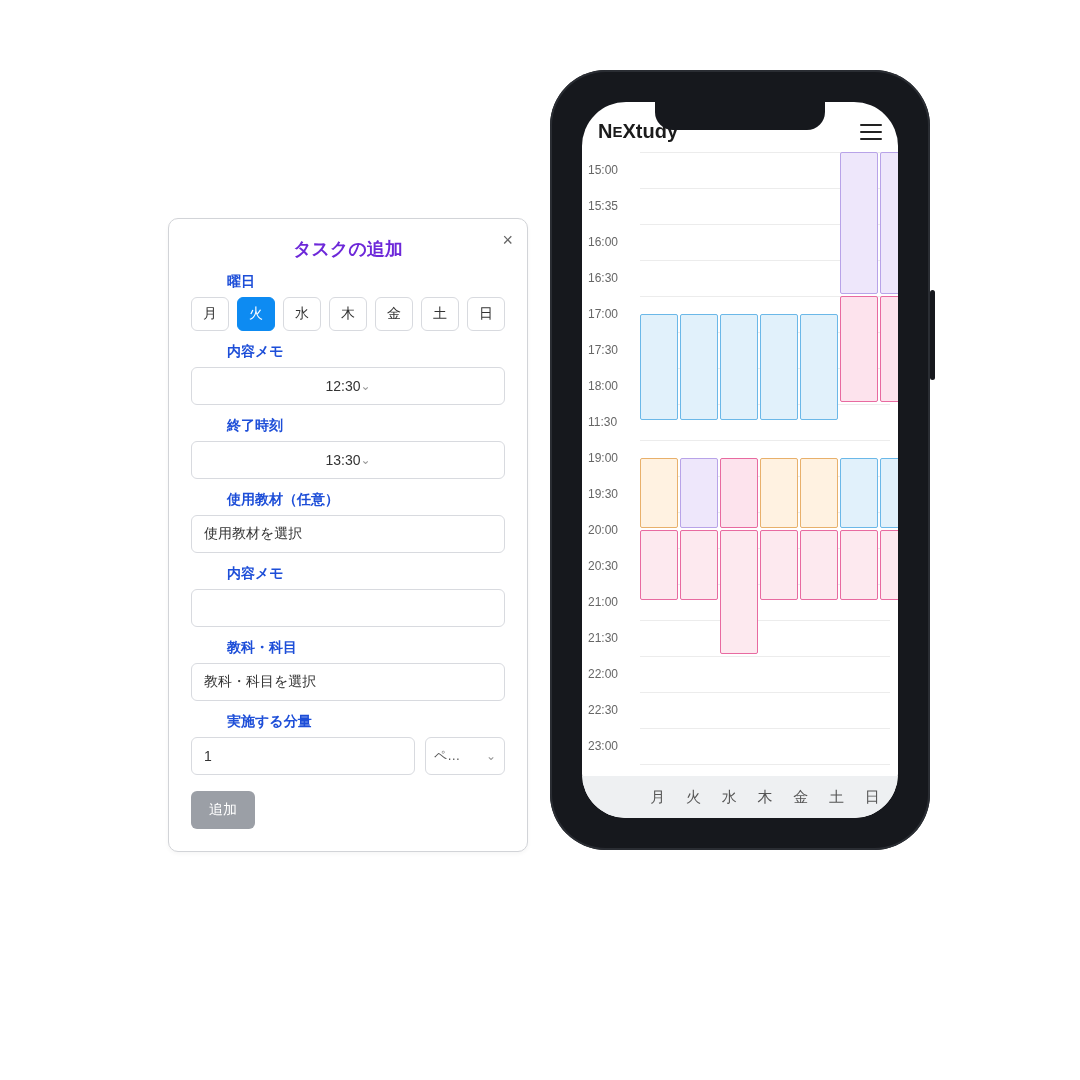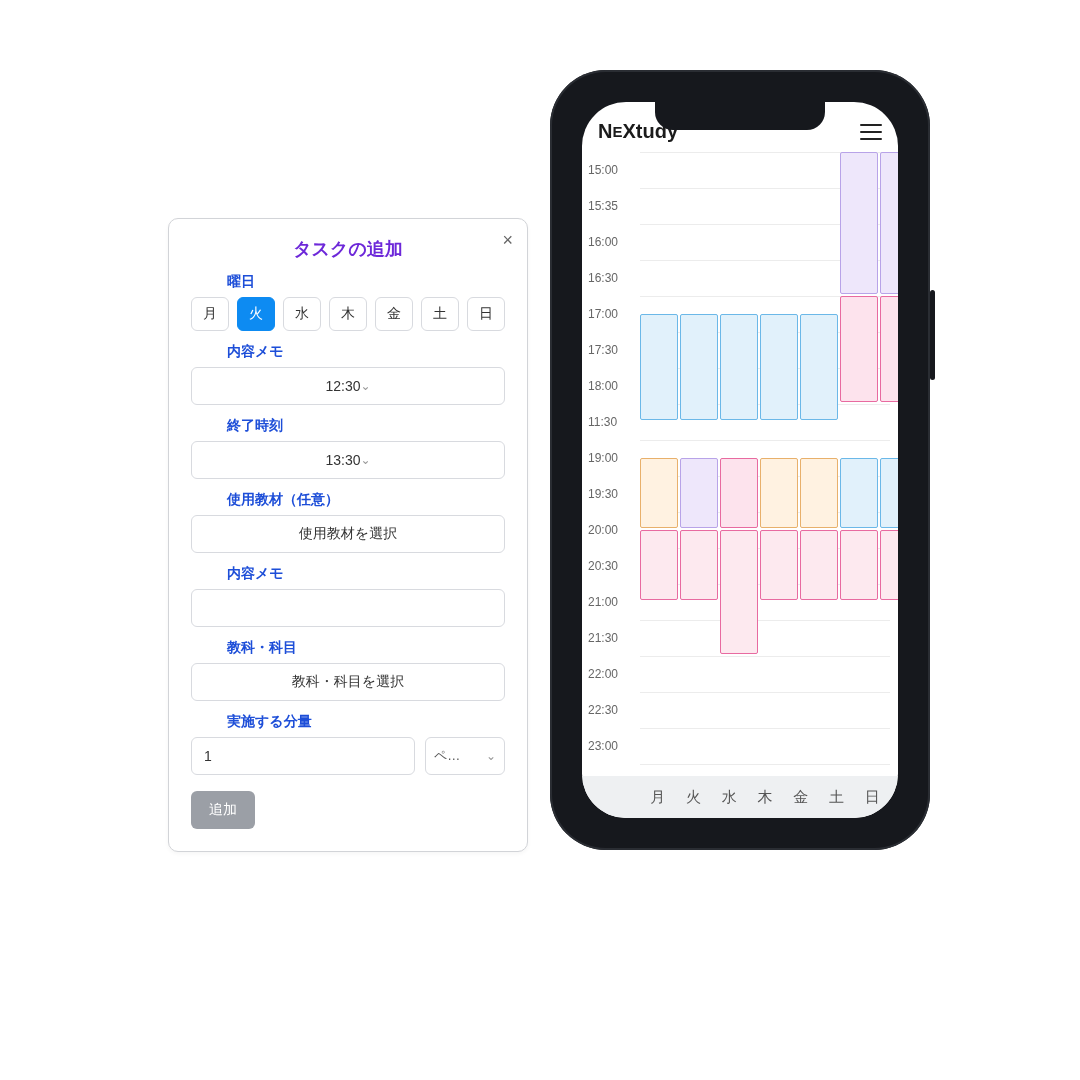--- a/index.html
+++ b/index.html
@@ -27,21 +27,21 @@
   
   .modal{position:absolute;left:168px;top:218px;width:360px;background:#fff;border:1px solid #d2d4d8;border-radius:10px;padding:18px 22px 22px 22px;box-shadow:0 2px 4px rgba(0,0,0,.04);}
   .modal-title{text-align:center;font-size:18px;font-weight:600;color:#6d28d9;margin-bottom:6px;}
   .close{position:absolute;right:14px;top:12px;font-size:18px;color:#666;cursor:pointer;line-height:1;}
   .label{font-size:14px;color:#1d4ed8;margin-top:12px;margin-bottom:6px;font-weight:700;margin-left:36px;}
   .day-row{display:flex;gap:8px;}
   .day-chip{flex:1;height:34px;border:1px solid #d8dadf;border-radius:6px;display:flex;align-items:center;justify-content:center;font-size:14px;color:#333;cursor:pointer;background:#fff;}
   .day-chip.sel{background:#0d8bf2;color:#fff;border-color:#0d8bf2;}
   .select,.input,.btn-block{width:100%;height:38px;border:1px solid #d8dadf;border-radius:6px;background:#fff;display:flex;align-items:center;padding:0 12px;font-size:14px;color:#333;}
   .select{justify-content:center;cursor:pointer;}
-  .btn-block{justify-content:center;cursor:pointer;}
+  .btn-block{justify-content:flex-start;cursor:pointer;}
   .chev{color:#999;font-size:12px;}
   .qty-row{display:flex;gap:10px;}
   .qty-row .input{flex:1;}
   .unit{width:80px;height:38px;border:1px solid #d8dadf;border-radius:6px;display:flex;align-items:center;justify-content:space-between;padding:0 8px;font-size:13px;color:#555;cursor:pointer;}
   .submit{margin-top:16px;height:38px;padding:0 18px;background:#9b9fa6;color:#fff;border:none;border-radius:6px;font-size:14px;cursor:pointer;}
 </style>
 </head>
 <body>
 
 <div class="phone">

